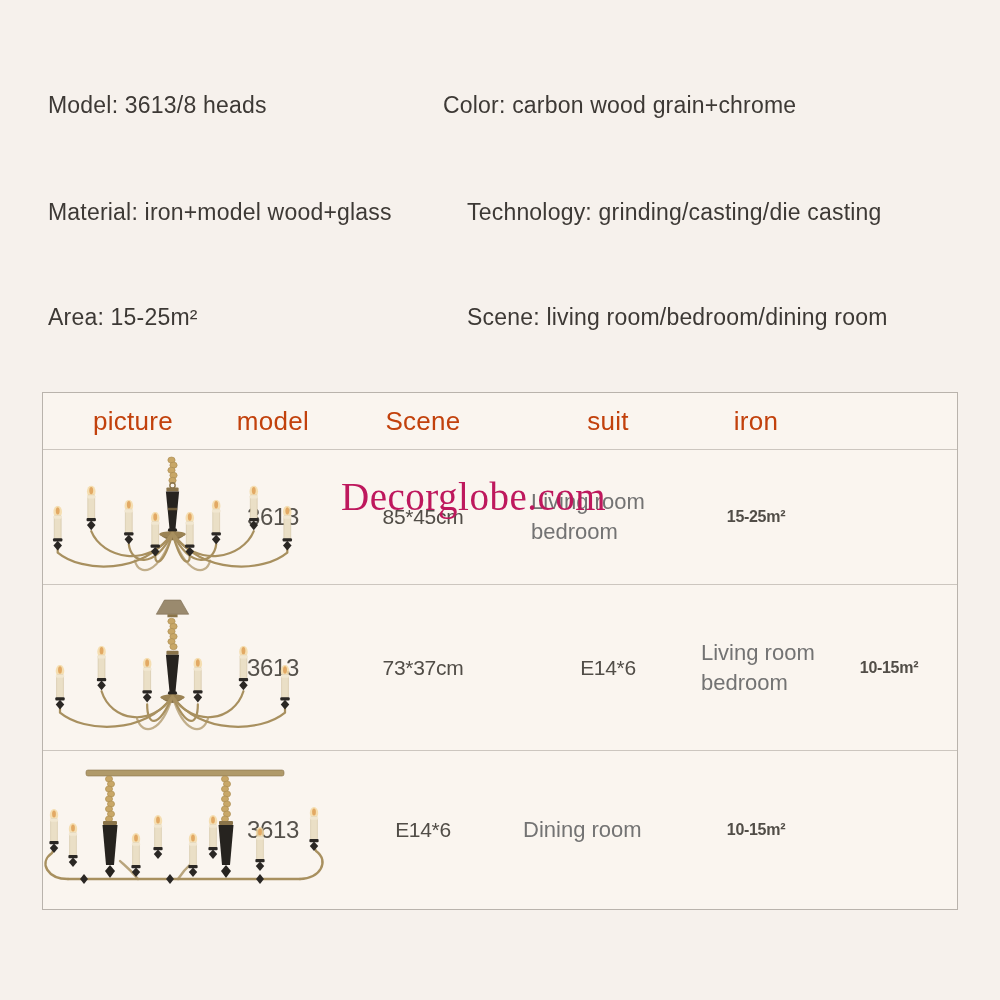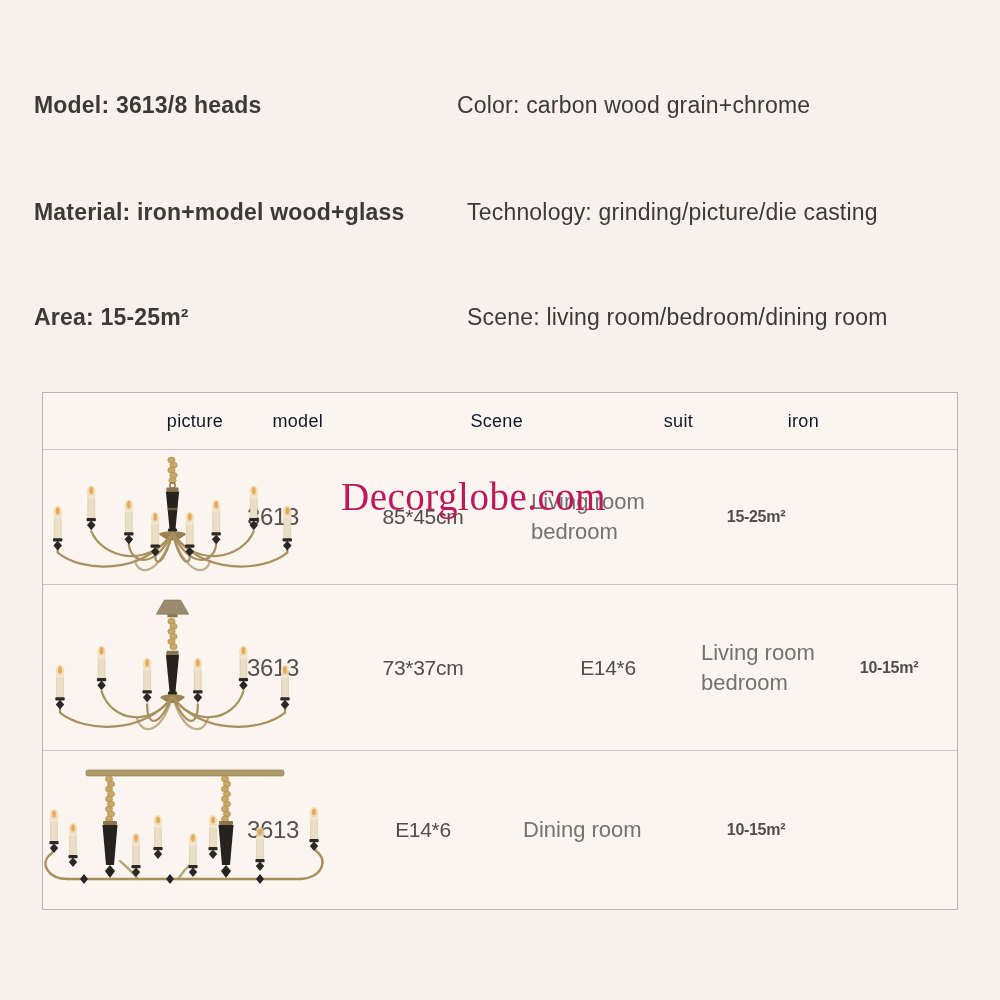--- a/index.html
+++ b/index.html
@@ -4,43 +4,43 @@
 <style>
   html,body{margin:0;padding:0;}
   body{
     width:1000px;height:1000px;position:relative;overflow:hidden;
     background:#f6f1ec;
     font-family:"Liberation Sans","DejaVu Sans",sans-serif;
     color:#3d3935;
   }
   
   .spec{position:absolute;font-size:23px;letter-spacing:0.2px;color:#3d3935;white-space:nowrap;}
-  .spec.l{left:34px;font-weight:bold;}
-  .spec.r1{left:457px;}
+  .spec.l{left:48px;}
+  .spec.r1{left:443px;}
   .spec.r2{left:467px;}
   .row-a{top:92px;}
   .row-b{top:199px;}
   .row-c{top:304px;text-align:center;}
 
   
   .tbl{
     position:absolute;left:42px;top:392px;width:916px;height:518px;
     background:#faf5ef;border:1px solid #b9b3ac;box-sizing:border-box;
   }
   .thead,.trow{
     display:grid;grid-template-columns:180px 100px 200px 170px 126px 140px;
     align-items:center;box-sizing:border-box;
   }
   .thead{height:56px;}
   .trow{border-top:1px solid #ccc6bf;}
   .trow.h1{height:135px;}
   .trow.h2{height:166px;}
   .trow.h3{height:159px;}
   .th{
-    font-size:18px;color:#0f172a;text-align:right;letter-spacing:0.3px;
+    font-size:26px;color:#c2410c;text-align:center;letter-spacing:0.3px;
   }
   .td{font-size:22px;color:#4f4b46;text-align:center;letter-spacing:-0.3px;}
   .td.model{font-size:24px;color:#55514b;}
   .td.num{font-size:21px;color:#514d47;}
   .td.suit{
     text-align:left;padding-left:8px;font-size:22px;color:#737373;
     letter-spacing:0;line-height:1.35;
   }
   .td.suit.center{text-align:left;padding-left:0;}
   .td.area{font-size:16px;color:#514d47;font-weight:bold;}
@@ -57,21 +57,21 @@
   .pic.p1{left:45px;top:455px;}
   .pic.p2{left:45px;top:597px;}
   .pic.p3{left:28px;top:757px;}
 </style>
 </head>
 <body>
 
 <div class="spec l row-a">Model: 3613/8 heads</div>
 <div class="spec r1 row-a">Color: carbon wood grain+chrome</div>
 <div class="spec l row-b">Material: iron+model wood+glass</div>
-<div class="spec r2 row-b">Technology: grinding/picture/die casting</div>
+<div class="spec r2 row-b">Technology: grinding/casting/die casting</div>
 <div class="spec l row-c">Area: 15-25m²</div>
 <div class="spec r2 row-c">Scene: living room/bedroom/dining room</div>
 
 <div class="tbl">
 
   <div class="thead">
     <div class="th">picture</div>
     <div class="th">model</div>
     <div class="th">Scene</div>
     <div class="th">suit</div>

